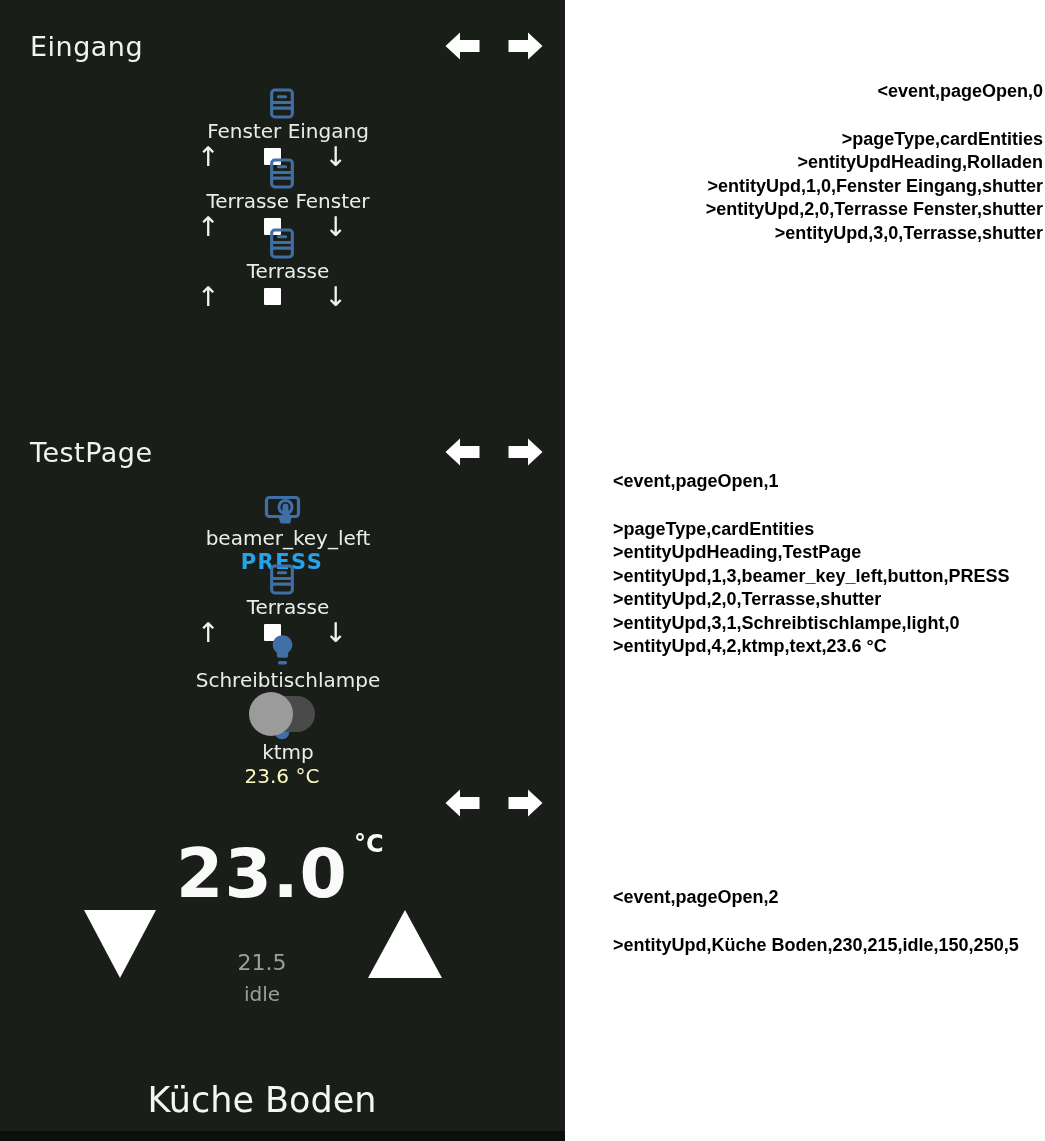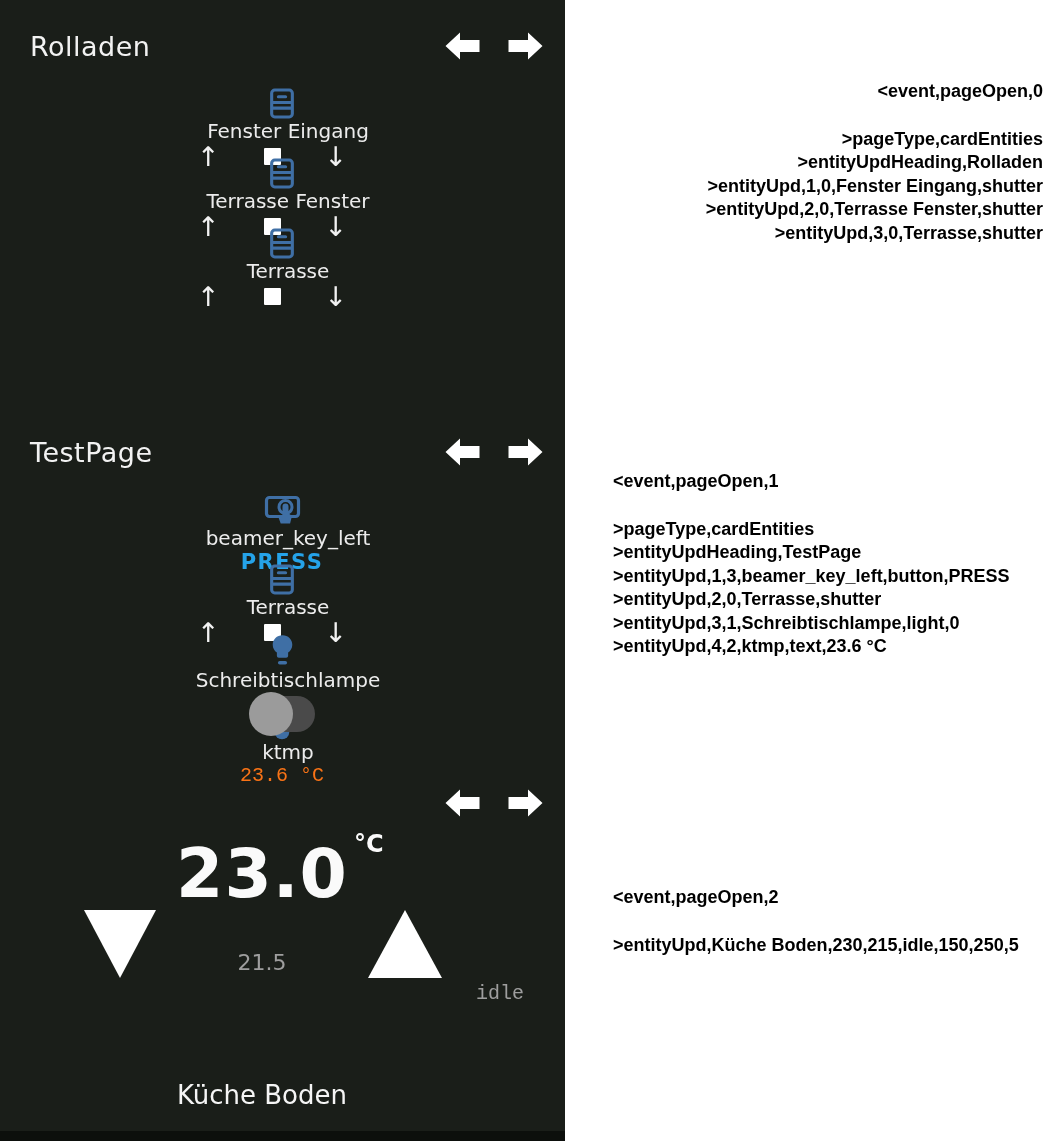--- a/index.html
+++ b/index.html
@@ -40,21 +40,21 @@
   .shutter-controls {
     display:flex; align-items:center; justify-content:space-between;
     width:150px; margin-right:20px;
   }
   .ctl-arrow { font-size:27px; color:#f2f2f2; line-height:1; cursor:default; }
   .ctl-stop { width:17px; height:17px; background:#ffffff; border-radius:1px; }
 
   .press-label {
     font-size:21px; font-weight:700; letter-spacing:1.5px; color:#25a3e9;
   }
-  .row-value { font-size:20px; color:#f97316; white-space:nowrap;font-family:Liberation Mono, monospace; }
+  .row-value { font-size:20px; color:#fef9c3; white-space:nowrap; }
 
   .toggle { position:relative; width:66px; height:44px; }
   .toggle-track {
     position:absolute; left:10px; top:4px; width:56px; height:36px;
     border-radius:18px; background:#4a4a4a;
   }
   .toggle-knob {
     position:absolute; left:0; top:0; width:44px; height:44px;
     border-radius:50%; background:#9b9b9b;
   }
@@ -80,26 +80,26 @@
   .tri-up {
     left:368px; top:130px;
     border-left:37px solid transparent; border-right:37px solid transparent;
     border-bottom:68px solid #ffffff;
   }
   .thermo-target {
     position:absolute; left:0; top:170px; width:524px; text-align:center;
     font-size:22px; color:#9e9e9e;
   }
   .thermo-status {
-    position:absolute; left:0; top:202px; width:524px; text-align:right;
-    font-size:20px; color:#9e9e9e;font-family:Liberation Mono, monospace;
+    position:absolute; left:0; top:202px; width:524px; text-align:center;
+    font-size:20px; color:#9e9e9e;
   }
   .thermo-name {
     position:absolute; left:0; top:300px; width:524px; text-align:center;
-    font-size:26px; color:#f5f5f5;
+    font-size:35px; color:#f5f5f5;
   }
 
   
   .icon-blue { color:#3f6fa5; }
   .icon-blue svg { display:block; }
 
   
   .log-block {
     position:absolute; left:613px; width:430px;
     font-family:"Liberation Sans", sans-serif;
@@ -110,21 +110,21 @@
 </style>
 </head>
 <body>
 
 <div class="page">
 
   <div class="device-panel">
 
     <div class="card" style="top:22px;">
       <div class="card-header">
-        <div class="card-title">Rolladen</div>
+        <div class="card-title">Eingang</div>
         <div class="nav-arrows">
           <span class="nav-arrow">
             <svg width="35" height="30" viewBox="0 0 34 30">
                 <path d="M0 15 L14.5 1.5 L14.5 9 L34 9 L34 21 L14.5 21 L14.5 28.5 Z" fill="#ffffff"></path>
               </svg>
           </span>
           <span class="nav-arrow">
             <svg width="35" height="30" viewBox="0 0 34 30">
                 <path d="M34 15 L19.5 1.5 L19.5 9 L0 9 L0 21 L19.5 21 L19.5 28.5 Z" fill="#ffffff"></path>
               </svg>

